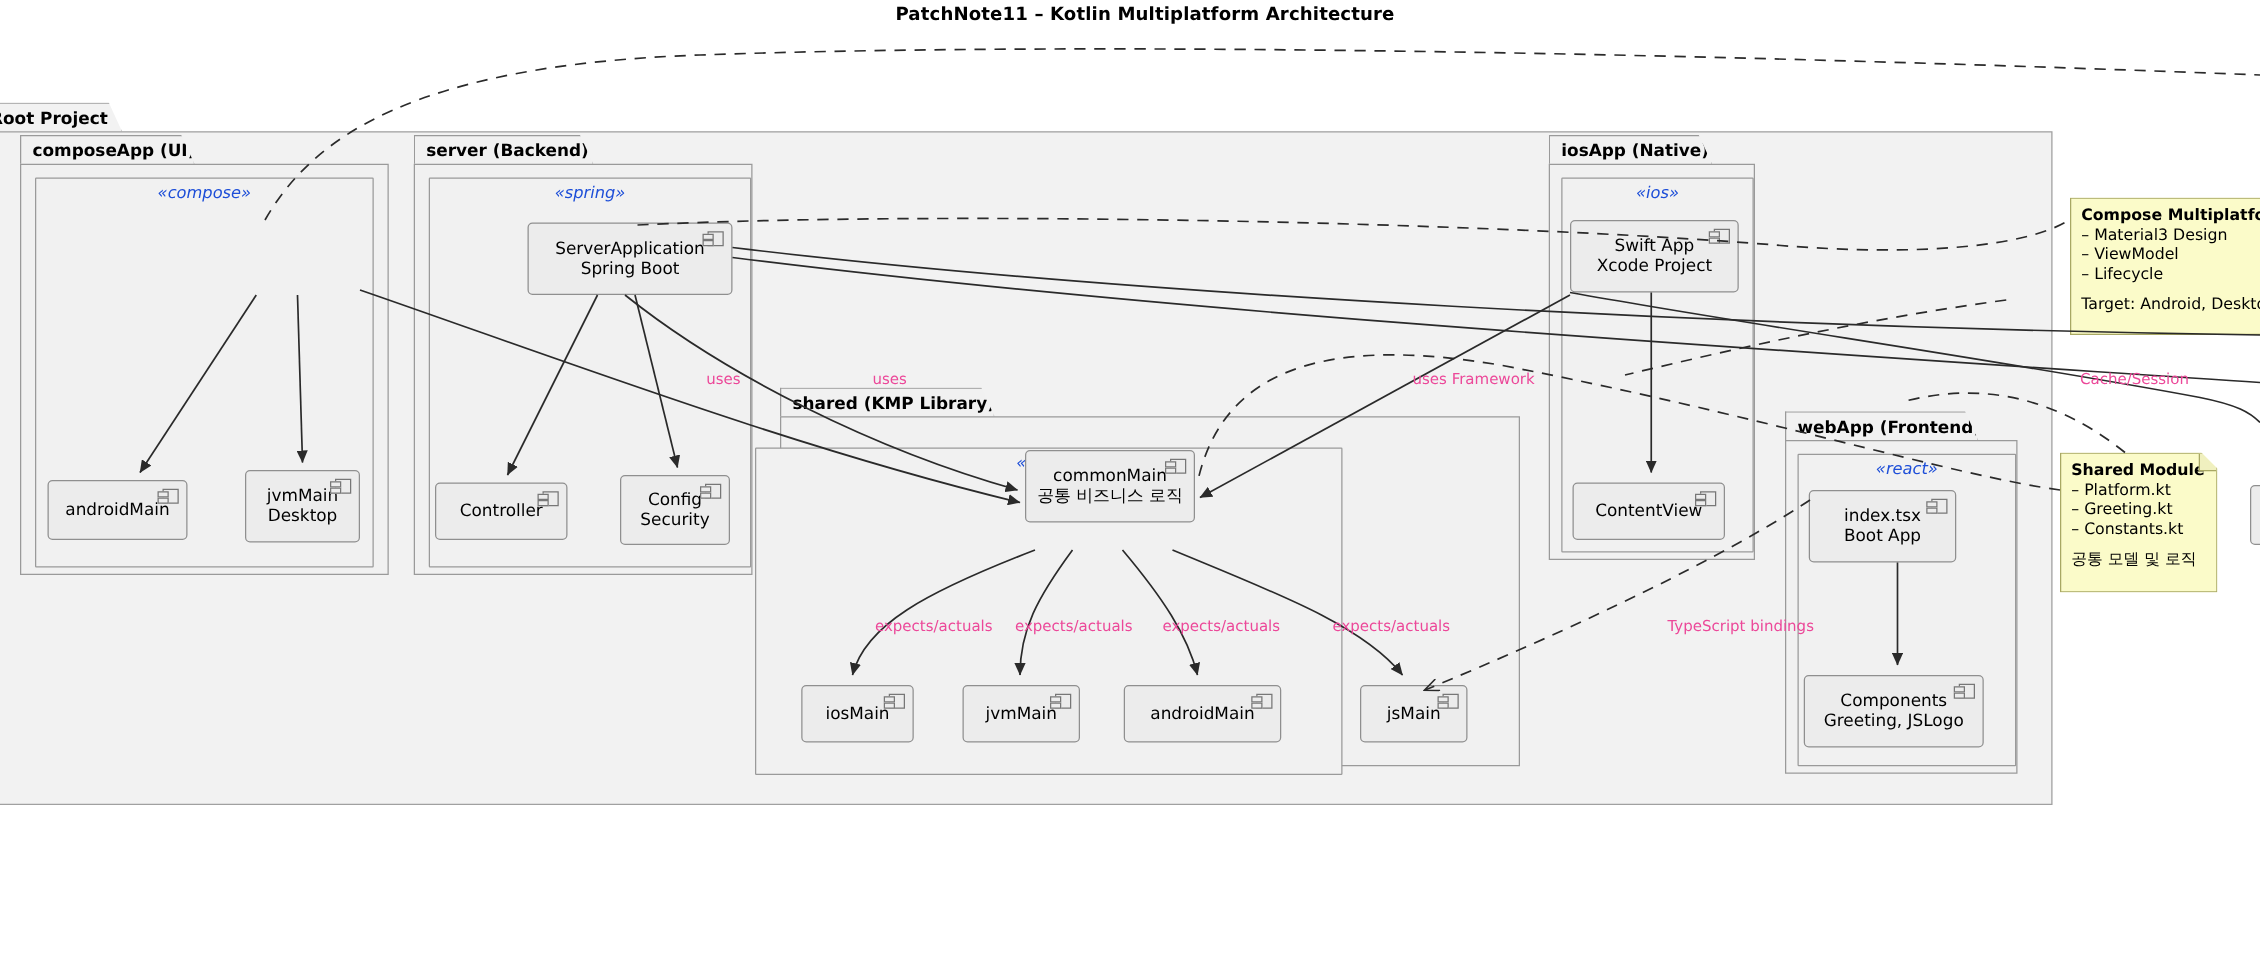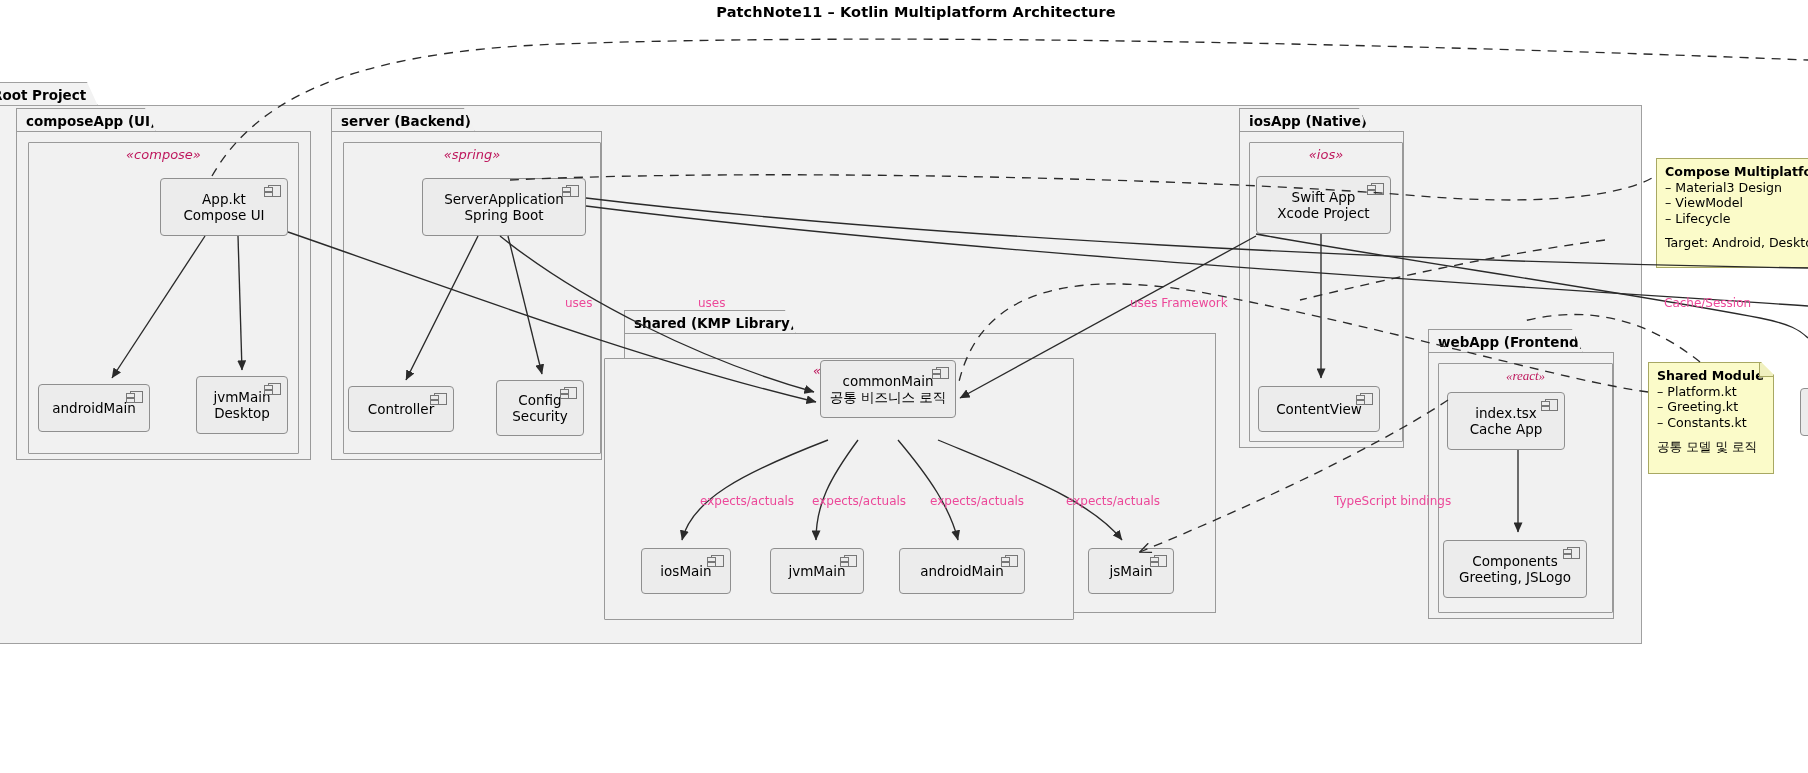--- a/index.html
+++ b/index.html
@@ -37,21 +37,21 @@
   .rootpkg .pkg-tab{border-color:#a0a0a0;background:#f2f2f2;}
   .rootpkg .pkg-body{background:#f2f2f2;border-color:#a0a0a0;}
 
   
   .stereo-box{
     position:absolute;box-sizing:border-box;
     background:#f1f1f1;border:1.3px solid #9a9a9a;border-radius:1px;
   }
   .stereo-label{
     position:absolute;left:0;top:4px;width:100%;text-align:center;
-    font-size:13px;font-style:italic;color:#be185d;
+    font-size:13px;font-style:italic;color:#1d4ed8;
   }
 
   
   .comp{
     position:absolute;box-sizing:border-box;
     background:#ececec;border:1.2px solid #8f8f8f;border-radius:4px;
     display:flex;flex-direction:column;align-items:center;justify-content:center;
     font-size:13.5px;line-height:16px;text-align:center;color:#000;
   }
   .comp .ln{display:block;white-space:nowrap;}
@@ -103,29 +103,20 @@
 
   <div class="pkg" style="left:16px;top:108px;width:295px;height:352px;">
     <div class="pkg-tab" style="width:140px;">
       <span>composeApp (UI)</span>
     </div>
     <div class="pkg-body" style="top:23px;width:295px;height:329px;"></div>
   </div>
   <div class="stereo-box" style="left:28px;top:142px;width:271px;height:312px;">
     <div class="stereo-label">«compose»</div>
   </div>
-  <div class="comp" style="left:160px;top:178px;width:128px;height:58px;">
-    <span class="comp-icon">
-        <i class="body"></i>
-        <i class="t1"></i>
-        <i class="t2"></i>
-      </span>
-    <span class="ln">App.kt</span>
-    <span class="ln">Compose UI</span>
-  </div>
   <div class="comp" style="left:38px;top:384px;width:112px;height:48px;">
     <span class="comp-icon">
         <i class="body"></i>
         <i class="t1"></i>
         <i class="t2"></i>
       </span>
     <span class="ln">androidMain</span>
   </div>
   <div class="comp" style="left:196px;top:376px;width:92px;height:58px;">
     <span class="comp-icon">
@@ -250,31 +241,31 @@
       </span>
     <span class="ln">ContentView</span>
   </div>
 
   <div class="pkg" style="left:1428px;top:329px;width:186px;height:290px;">
     <div class="pkg-tab" style="width:155px;">
       <span>webApp (Frontend)</span>
     </div>
     <div class="pkg-body" style="top:23px;width:186px;height:267px;"></div>
   </div>
-  <div class="stereo-box" style="left:1438px;top:363px;width:175px;height:250px;font-family:Liberation Serif, serif;">
+  <div class="stereo-box" style="left:1438px;top:363px;width:175px;height:250px;">
     <div class="stereo-label">«react»</div>
   </div>
   <div class="comp" style="left:1447px;top:392px;width:118px;height:58px;">
     <span class="comp-icon">
         <i class="body"></i>
         <i class="t1"></i>
         <i class="t2"></i>
       </span>
     <span class="ln">index.tsx</span>
-    <span class="ln">Cache App</span>
+    <span class="ln">Boot App</span>
   </div>
   <div class="comp" style="left:1443px;top:540px;width:144px;height:58px;">
     <span class="comp-icon">
         <i class="body"></i>
         <i class="t1"></i>
         <i class="t2"></i>
       </span>
     <span class="ln">Components</span>
     <span class="ln">Greeting, JSLogo</span>
   </div>

